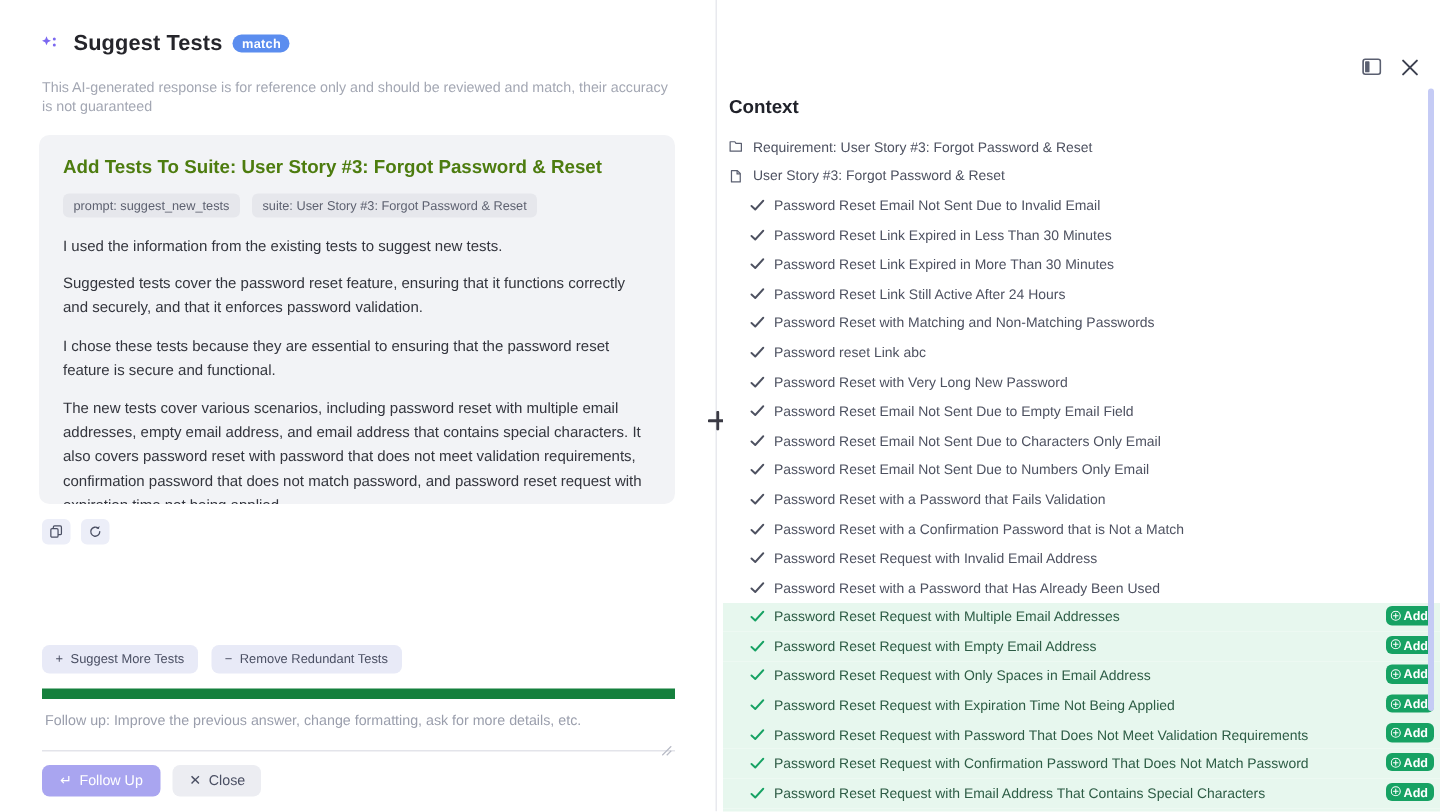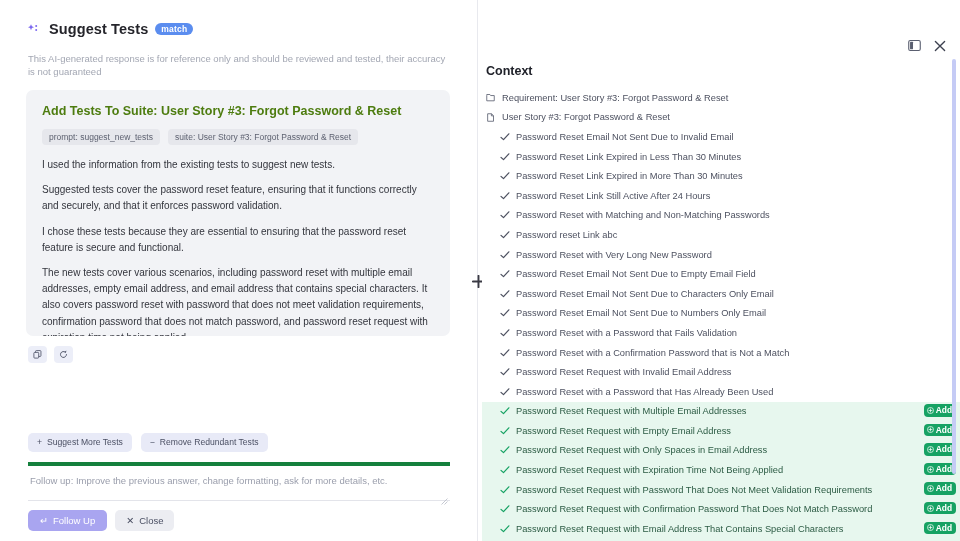--- a/index.html
+++ b/index.html
@@ -78,21 +78,21 @@
   .suggest-row { display: flex; gap: 9px; margin-bottom: 10px; }
   .pill-btn {
     background: #e8eaf7; color: #4a4f63;
     font-size: 8.6px; border-radius: 5px;
     padding: 5px 9px; line-height: 1;
     display: flex; align-items: center; gap: 5px;
     cursor: pointer; border: none;
     font-family: "Liberation Sans", sans-serif;
   }
   .followup-box {
-    border-top: 4px solid #15803d;
+    border-top: 7px solid #15803d;
     border-bottom: 1px solid #e3e4ea;
     padding: 9px 2px 14px 2px;
     position: relative;
     margin-bottom: 9px;
   }
   .followup-placeholder {
     font-size: 9.5px; color: #9a9eac;
   }
   .resize-grip {
     position: absolute; right: 2px; bottom: 2px;
@@ -204,21 +204,21 @@
         <svg width="14" height="14" viewBox="0 0 14 14">
           <path d="M3 2.2 L3.9 4.3 L6 5.2 L3.9 6.1 L3 8.2 L2.1 6.1 L0 5.2 L2.1 4.3 Z" fill="#7b68f0"></path>
           <circle cx="8.2" cy="4.0" r="1.0" fill="#7b68f0"></circle>
           <circle cx="8.2" cy="8.0" r="1.0" fill="#7b68f0"></circle>
         </svg>
       </span>
       <span class="lp-title">Suggest Tests</span>
       <span class="beta-badge">match</span>
     </div>
 
-    <div class="lp-disclaimer">This AI-generated response is for reference only and should be reviewed and tested, their accuracy is not guaranteed</div>
+    <div class="lp-disclaimer">This AI-generated response is for reference only and should be reviewed and match, their accuracy is not guaranteed</div>
 
     <div class="answer-card">
       <div class="answer-title">Add Tests To Suite: User Story #3: Forgot Password &amp; Reset</div>
       <div class="chips">
         <span class="chip">prompt: suggest_new_tests</span>
         <span class="chip">suite: User Story #3: Forgot Password &amp; Reset</span>
       </div>
       <div class="answer-body">
         <p>I used the information from the existing tests to suggest new tests.</p>
         <p>Suggested tests cover the password reset feature, ensuring that it functions correctly and securely, and that it enforces password validation.</p>

